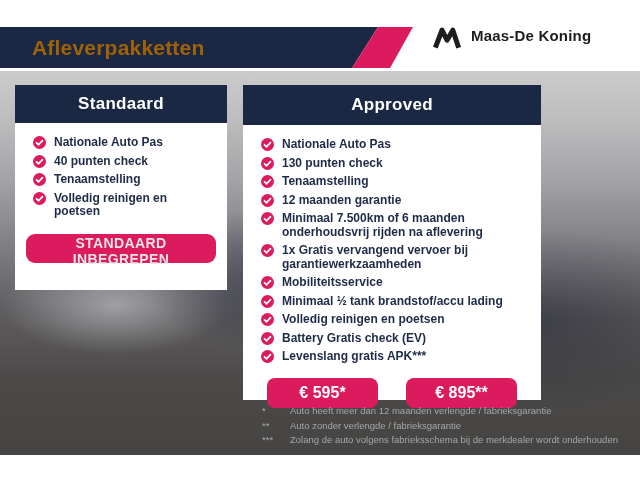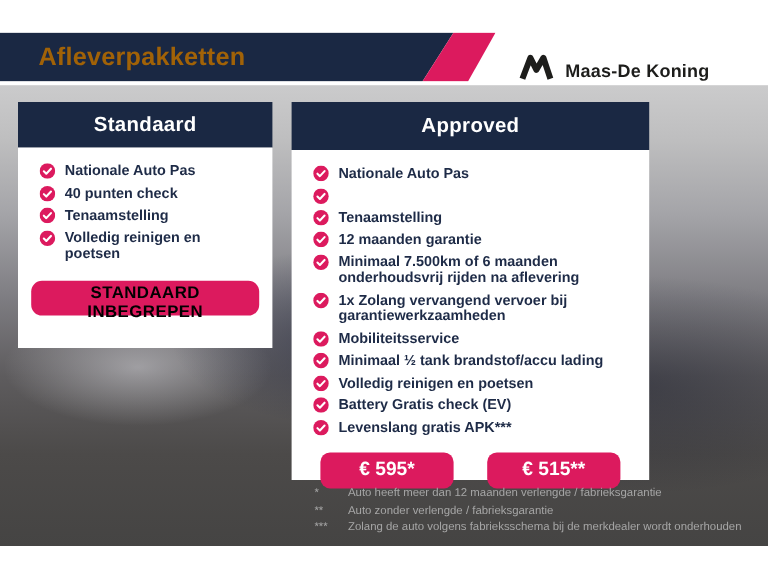--- a/index.html
+++ b/index.html
@@ -19,21 +19,21 @@
   .topbar-pink {
     position:absolute; inset:0; background:var(--pink);
     clip-path:polygon(378px 0, 413px 0, 390px 100%, 352px 100%);
   }
   .topbar-title {
     position:absolute; left:32px; top:0; line-height:41px;
     color:#a16207; font-size:21px; font-weight:bold; letter-spacing:0.2px;
   }
   .brand {
     position:absolute; left:432px; top:27px; height:41px;
-    display:flex; align-items:flex-end; gap:9px;
+    display:flex; align-items:flex-start; gap:9px;
   }
   .brand svg { width:30px; height:23px; display:block; }
   .brand-name { color:#1d1d1b; font-size:15px; font-weight:bold; letter-spacing:0.2px; }
 
   
   .photo {
     position:absolute; left:0; top:71px; width:640px; height:384px;
     background:
       radial-gradient(ellipse 240px 110px at 310px 210px, rgba(24,30,56,0.55), rgba(24,30,56,0) 70%),
       radial-gradient(ellipse 300px 130px at 530px 250px, rgba(18,22,40,0.40), rgba(18,22,40,0) 70%),
@@ -59,21 +59,21 @@
   ul.items li {
     display:flex; align-items:flex-start; gap:8px;
     margin-bottom:5px;
     color:var(--navy-text); font-size:12px; font-weight:bold; line-height:13.5px;
   }
   .chk { flex:0 0 13px; }
   .chk svg { width:13px; height:13px; display:block; }
 
   .pill-btn {
     display:block; margin:15px auto 0; width:190px; height:29px;
-    background:var(--pink); color:#000000; border:none; border-radius:9px;
+    background:var(--pink); color:#e5e5e5; border:none; border-radius:9px;
     font-family:inherit; font-weight:bold; font-size:14px; letter-spacing:0.4px;
     cursor:pointer;
   }
   .price-row { display:flex; justify-content:center; gap:28px; padding-top:9px;align-items:flex-end; }
   .price-btn {
     width:111px; height:30px; background:var(--pink); color:#ffffff;
     border:none; border-radius:8px;
     font-family:inherit; font-weight:bold; font-size:16px; cursor:pointer;
   }
 
@@ -172,20 +172,21 @@
             <span class="txt">Nationale Auto Pas</span>
           </li>
 
           <li>
             <span class="chk">
               <svg viewBox="0 0 24 24">
                 <circle cx="12" cy="12" r="12" fill="#dc1a5e"></circle>
                 <path d="M6.5 12.5 L10.3 16.2 L17.5 8.5" stroke="#ffffff" stroke-width="3.2" fill="none" stroke-linecap="round" stroke-linejoin="round"></path>
               </svg>
             </span>
+            <span class="txt">130 punten check</span>
           </li>
 
           <li>
             <span class="chk">
               <svg viewBox="0 0 24 24">
                 <circle cx="12" cy="12" r="12" fill="#dc1a5e"></circle>
                 <path d="M6.5 12.5 L10.3 16.2 L17.5 8.5" stroke="#ffffff" stroke-width="3.2" fill="none" stroke-linecap="round" stroke-linejoin="round"></path>
               </svg>
             </span>
             <span class="txt">Tenaamstelling</span>
@@ -211,21 +212,21 @@
             <span class="txt">Minimaal 7.500km of 6 maanden onderhoudsvrij rijden na aflevering</span>
           </li>
 
           <li>
             <span class="chk">
               <svg viewBox="0 0 24 24">
                 <circle cx="12" cy="12" r="12" fill="#dc1a5e"></circle>
                 <path d="M6.5 12.5 L10.3 16.2 L17.5 8.5" stroke="#ffffff" stroke-width="3.2" fill="none" stroke-linecap="round" stroke-linejoin="round"></path>
               </svg>
             </span>
-            <span class="txt">1x Zolang vervangend vervoer bij garantiewerkzaamheden</span>
+            <span class="txt">1x Gratis vervangend vervoer bij garantiewerkzaamheden</span>
           </li>
 
           <li>
             <span class="chk">
               <svg viewBox="0 0 24 24">
                 <circle cx="12" cy="12" r="12" fill="#dc1a5e"></circle>
                 <path d="M6.5 12.5 L10.3 16.2 L17.5 8.5" stroke="#ffffff" stroke-width="3.2" fill="none" stroke-linecap="round" stroke-linejoin="round"></path>
               </svg>
             </span>
             <span class="txt">Mobiliteitsservice</span>
@@ -266,21 +267,21 @@
               <svg viewBox="0 0 24 24">
                 <circle cx="12" cy="12" r="12" fill="#dc1a5e"></circle>
                 <path d="M6.5 12.5 L10.3 16.2 L17.5 8.5" stroke="#ffffff" stroke-width="3.2" fill="none" stroke-linecap="round" stroke-linejoin="round"></path>
               </svg>
             </span>
             <span class="txt">Levenslang gratis APK***</span>
           </li>
         </ul>
       <div class="price-row">
         <button class="price-btn">€ 595*</button>
-        <button class="price-btn">€ 515**</button>
+        <button class="price-btn">€ 895**</button>
       </div>
     </div>
   </section>
 
   <div class="footnotes">
 
       <div class="fn-row">
         <span class="fn-mark">*</span>
         <span class="fn-text">Auto heeft meer dan 12 maanden verlengde / fabrieksgarantie</span>
       </div>

